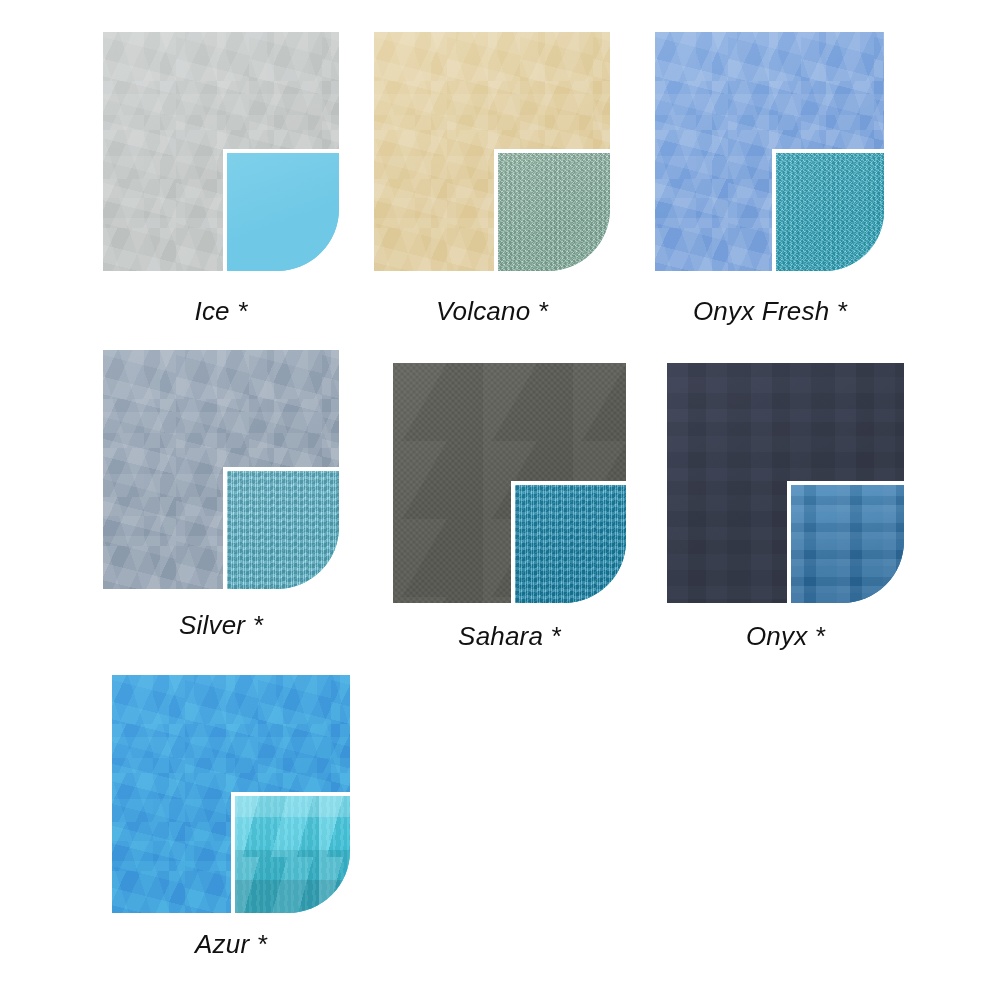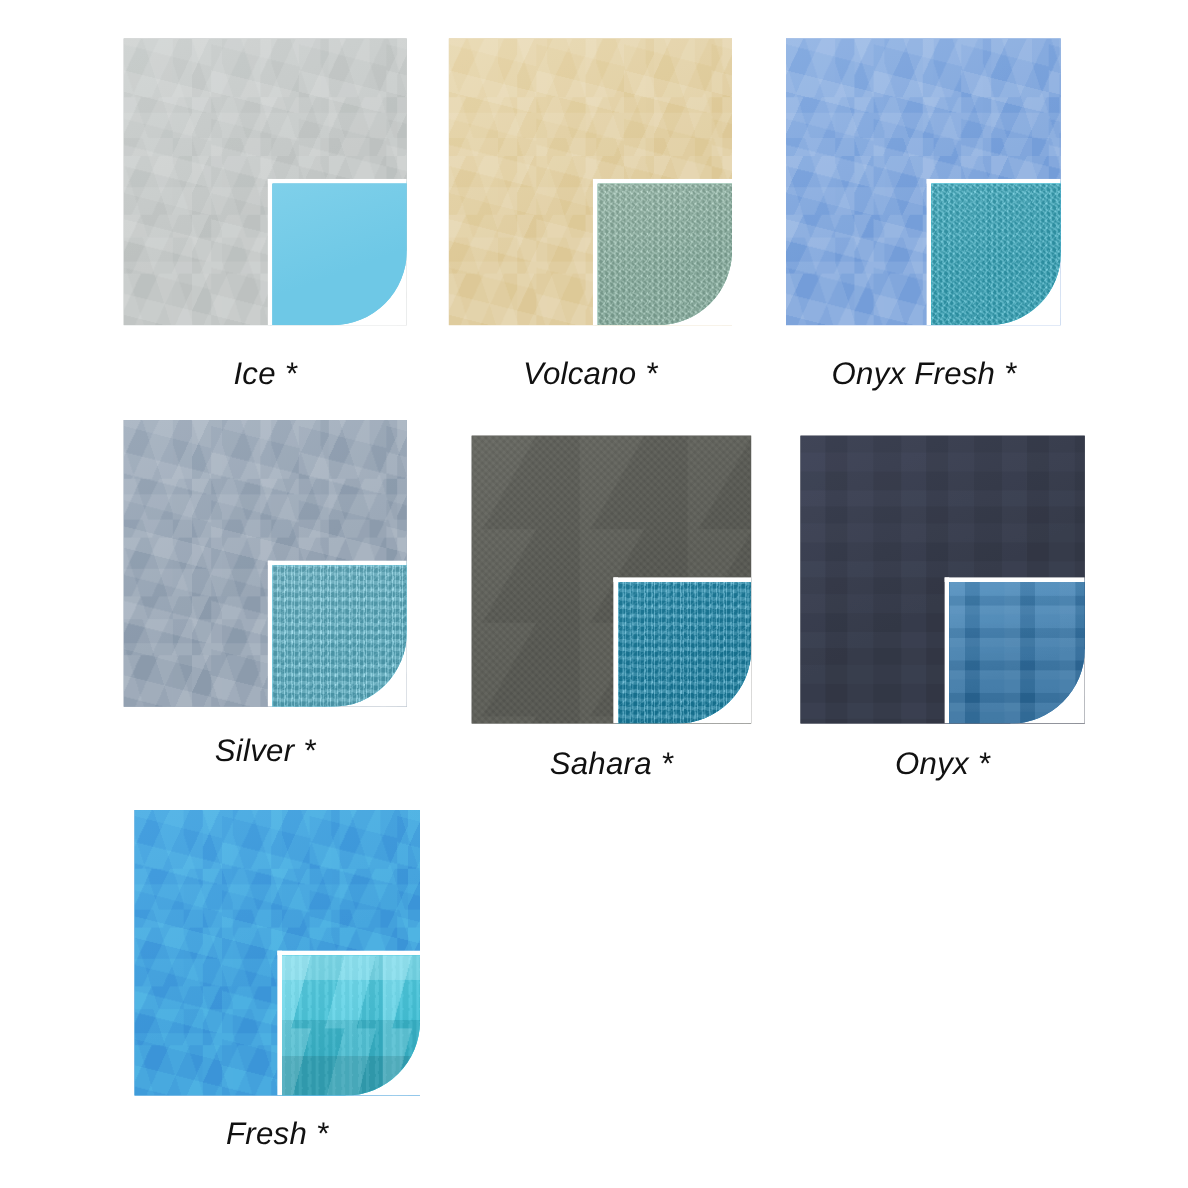--- a/index.html
+++ b/index.html
@@ -172,14 +172,14 @@
       <div class="swatch-tile" style="width: 238px; height: 238px; background-color: rgb(64, 157, 219);">
         <div class="tile-body" style="background: linear-gradient(150deg, rgb(75, 167, 226) 0%, rgb(64, 157, 219) 55%, rgb(64, 157, 219) 100%);"></div>
         <div class="tile-noise" style="background-image: linear-gradient(115deg, rgba(255, 255, 255, 0.22) 0px, rgba(255, 255, 255, 0.22) 18%, rgba(0, 0, 0, 0.05) 18%, rgba(0, 0, 0, 0.05) 37%, rgba(255, 255, 255, 0.13) 37%, rgba(255, 255, 255, 0.13) 58%, rgba(0, 0, 0, 0.04) 58%, rgba(0, 0, 0, 0.04) 79%, rgba(255, 255, 255, 0.17) 79%, rgba(255, 255, 255, 0.17) 100%), linear-gradient(14deg, rgba(0, 0, 0, 0.07) 0px, rgba(0, 0, 0, 0.07) 22%, rgba(255, 255, 255, 0.16) 22%, rgba(255, 255, 255, 0.16) 44%, rgba(0, 0, 0, 0.05) 44%, rgba(0, 0, 0, 0.05) 71%, rgba(255, 255, 255, 0.1) 71%, rgba(255, 255, 255, 0.1) 100%), linear-gradient(72deg, rgba(255, 255, 255, 0.1) 0px, rgba(255, 255, 255, 0.1) 30%, rgba(0, 0, 0, 0.06) 30%, rgba(0, 0, 0, 0.06) 63%, rgba(255, 255, 255, 0.12) 63%, rgba(255, 255, 255, 0.12) 100%); background-size: 57px 49px, 73px 62px, 41px 83px;"></div>
         <div class="corner-cut" style="right: 0px; bottom: 0px; width: 62px; height: 62px; border-top-left-radius: 62px; background: rgb(255, 255, 255);"></div>
         <div class="tile-inset" style="left: 119px; top: 117px; width: 119px; height: 121px; background-color: rgb(63, 200, 224); border-bottom-right-radius: 62px;">
           <div class="inset-body" style="background: linear-gradient(160deg, rgb(90, 211, 232) 0%, rgb(63, 200, 224) 60%, rgb(63, 200, 224) 100%);"></div>
           <div class="inset-noise" style="background-image: linear-gradient(rgba(255, 255, 255, 0.3) 0px, rgba(255, 255, 255, 0.3) 18%, rgba(255, 255, 255, 0.05) 18%, rgba(255, 255, 255, 0.05) 46%, rgba(0, 0, 0, 0.1) 46%, rgba(0, 0, 0, 0.1) 72%, rgba(0, 0, 0, 0.22) 72%, rgba(0, 0, 0, 0.22) 100%), linear-gradient(105deg, rgba(255, 255, 255, 0.26) 0px, rgba(255, 255, 255, 0.26) 24%, rgba(0, 0, 0, 0.06) 24%, rgba(0, 0, 0, 0.06) 52%, rgba(255, 255, 255, 0.18) 52%, rgba(255, 255, 255, 0.18) 78%, rgba(0, 0, 0, 0.08) 78%, rgba(0, 0, 0, 0.08) 100%), repeating-linear-gradient(95deg, rgba(255, 255, 255, 0.1) 0px, rgba(255, 255, 255, 0.1) 3px, rgba(0, 0, 0, 0.06) 3px, rgba(0, 0, 0, 0.06) 8px); background-size: 100% 100%, 84px 61px, 14px 11px; opacity: 0.75;"></div>
         </div>
       </div>
     </div>
-    <div class="swatch-label" style="left: 112px; top: 929px; width: 238px; position: absolute;">Fresh *</div>
+    <div class="swatch-label" style="left: 112px; top: 929px; width: 238px; position: absolute;">Azur *</div>
   </div>
 
 </body></html>

